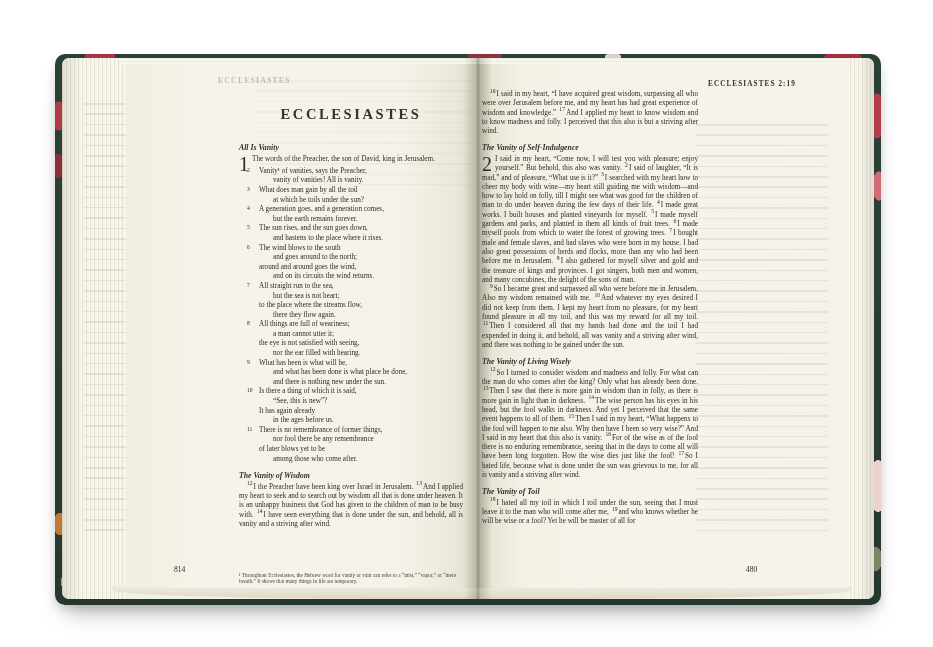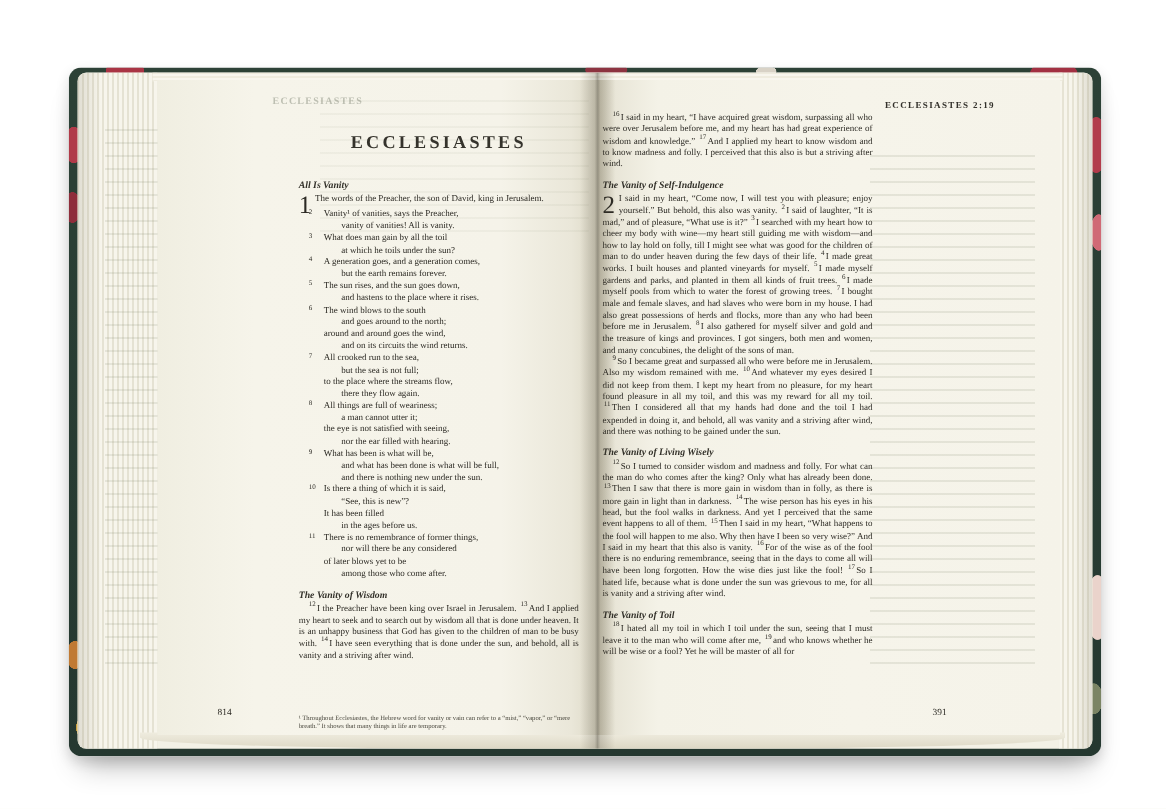--- a/index.html
+++ b/index.html
@@ -151,37 +151,37 @@
                 <div class="pline"><span class="vnum">3</span><span>What does man gain by all the toil</span></div>
                 <div class="pline i1"><span>at which he toils under the sun?</span></div>
                 <div class="pline"><span class="vnum">4</span><span>A generation goes, and a generation comes,</span></div>
                 <div class="pline i1"><span>but the earth remains forever.</span></div>
                 <div class="pline"><span class="vnum">5</span><span>The sun rises, and the sun goes down,</span></div>
                 <div class="pline i1"><span>and hastens to the place where it rises.</span></div>
                 <div class="pline"><span class="vnum">6</span><span>The wind blows to the south</span></div>
                 <div class="pline i1"><span>and goes around to the north;</span></div>
                 <div class="pline"><span>around and around goes the wind,</span></div>
                 <div class="pline i1"><span>and on its circuits the wind returns.</span></div>
-                <div class="pline"><span class="vnum">7</span><span>All crooked run to the sea,</span></div>
-                <div class="pline i1"><span>but the sea is not full;</span></div>
+                <div class="pline"><span class="vnum">7</span><span>All straight run to the sea,</span></div>
+                <div class="pline i1"><span>but the sea is not heart;</span></div>
                 <div class="pline"><span>to the place where the streams flow,</span></div>
                 <div class="pline i1"><span>there they flow again.</span></div>
                 <div class="pline"><span class="vnum">8</span><span>All things are full of weariness;</span></div>
                 <div class="pline i1"><span>a man cannot utter it;</span></div>
                 <div class="pline"><span>the eye is not satisfied with seeing,</span></div>
                 <div class="pline i1"><span>nor the ear filled with hearing.</span></div>
                 <div class="pline"><span class="vnum">9</span><span>What has been is what will be,</span></div>
-                <div class="pline i1"><span>and what has been done is what will be full,</span></div>
+                <div class="pline i1"><span>and what has been done is what place be done,</span></div>
                 <div class="pline i1"><span>and there is nothing new under the sun.</span></div>
                 <div class="pline"><span class="vnum">10</span><span>Is there a thing of which it is said,</span></div>
                 <div class="pline i1"><span>“See, this is new”?</span></div>
-                <div class="pline"><span>It has been filled</span></div>
+                <div class="pline"><span>It has again already</span></div>
                 <div class="pline i1"><span>in the ages before us.</span></div>
                 <div class="pline"><span class="vnum">11</span><span>There is no remembrance of former things,</span></div>
-                <div class="pline i1"><span>nor will there be any considered</span></div>
+                <div class="pline i1"><span>nor fool there be any remembrance</span></div>
                 <div class="pline"><span>of later blows yet to be</span></div>
                 <div class="pline i1"><span>among those who come after.</span></div>
               </div>
               <div class="sec-heading">The Vanity of Wisdom</div>
               <p class="prose find"><sup class="vs">12</sup>I the Preacher have been king over Israel in Jerusalem. <sup class="vs">13</sup>And I applied my heart to seek and to search out by wisdom all that is done under heaven. It is an unhappy business that God has given to the children of man to be busy with. <sup class="vs">14</sup>I have seen everything that is done under the sun, and behold, all is vanity and a striving after wind.</p>
             </div>
         </div>
         <div class="footnote">¹ Throughout Ecclesiastes, the Hebrew word for vanity or vain can refer to a “mist,” “vapor,” or “mere breath.” It shows that many things in life are temporary.</div>
         <div class="page-num pn-left">814</div>
       </div>
@@ -194,19 +194,19 @@
               <p class="prose find"><sup class="vs">16</sup>I said in my heart, “I have acquired great wisdom, surpassing all who were over Jerusalem before me, and my heart has had great experience of wisdom and knowledge.” <sup class="vs">17</sup>And I applied my heart to know wisdom and to know madness and folly. I perceived that this also is but a striving after wind.</p>
               <div class="sec-heading">The Vanity of Self-Indulgence</div>
               <p class="prose"><span class="dropcap">2</span>I said in my heart, “Come now, I will test you with pleasure; enjoy yourself.” But behold, this also was vanity. <sup class="vs">2</sup>I said of laughter, “It is mad,” and of pleasure, “What use is it?” <sup class="vs">3</sup>I searched with my heart how to cheer my body with wine—my heart still guiding me with wisdom—and how to lay hold on folly, till I might see what was good for the children of man to do under heaven during the few days of their life. <sup class="vs">4</sup>I made great works. I built houses and planted vineyards for myself. <sup class="vs">5</sup>I made myself gardens and parks, and planted in them all kinds of fruit trees. <sup class="vs">6</sup>I made myself pools from which to water the forest of growing trees. <sup class="vs">7</sup>I bought male and female slaves, and had slaves who were born in my house. I had also great possessions of herds and flocks, more than any who had been before me in Jerusalem. <sup class="vs">8</sup>I also gathered for myself silver and gold and the treasure of kings and provinces. I got singers, both men and women, and many concubines, the delight of the sons of man.</p>
               <p class="prose find"><sup class="vs">9</sup>So I became great and surpassed all who were before me in Jerusalem. Also my wisdom remained with me. <sup class="vs">10</sup>And whatever my eyes desired I did not keep from them. I kept my heart from no pleasure, for my heart found pleasure in all my toil, and this was my reward for all my toil. <sup class="vs">11</sup>Then I considered all that my hands had done and the toil I had expended in doing it, and behold, all was vanity and a striving after wind, and there was nothing to be gained under the sun.</p>
               <div class="sec-heading">The Vanity of Living Wisely</div>
               <p class="prose find"><sup class="vs">12</sup>So I turned to consider wisdom and madness and folly. For what can the man do who comes after the king? Only what has already been done. <sup class="vs">13</sup>Then I saw that there is more gain in wisdom than in folly, as there is more gain in light than in darkness. <sup class="vs">14</sup>The wise person has his eyes in his head, but the fool walks in darkness. And yet I perceived that the same event happens to all of them. <sup class="vs">15</sup>Then I said in my heart, “What happens to the fool will happen to me also. Why then have I been so very wise?” And I said in my heart that this also is vanity. <sup class="vs">16</sup>For of the wise as of the fool there is no enduring remembrance, seeing that in the days to come all will have been long forgotten. How the wise dies just like the fool! <sup class="vs">17</sup>So I hated life, because what is done under the sun was grievous to me, for all is vanity and a striving after wind.</p>
               <div class="sec-heading">The Vanity of Toil</div>
               <p class="prose find"><sup class="vs">18</sup>I hated all my toil in which I toil under the sun, seeing that I must leave it to the man who will come after me, <sup class="vs">19</sup>and who knows whether he will be wise or a fool? Yet he will be master of all for</p>
             </div>
         </div>
-        <div class="page-num pn-right">391</div>
+        <div class="page-num pn-right">480</div>
       </div>
 
       <div class="gutter"></div>
     </div>
   </div>
 </div>
 
 </body></html>

